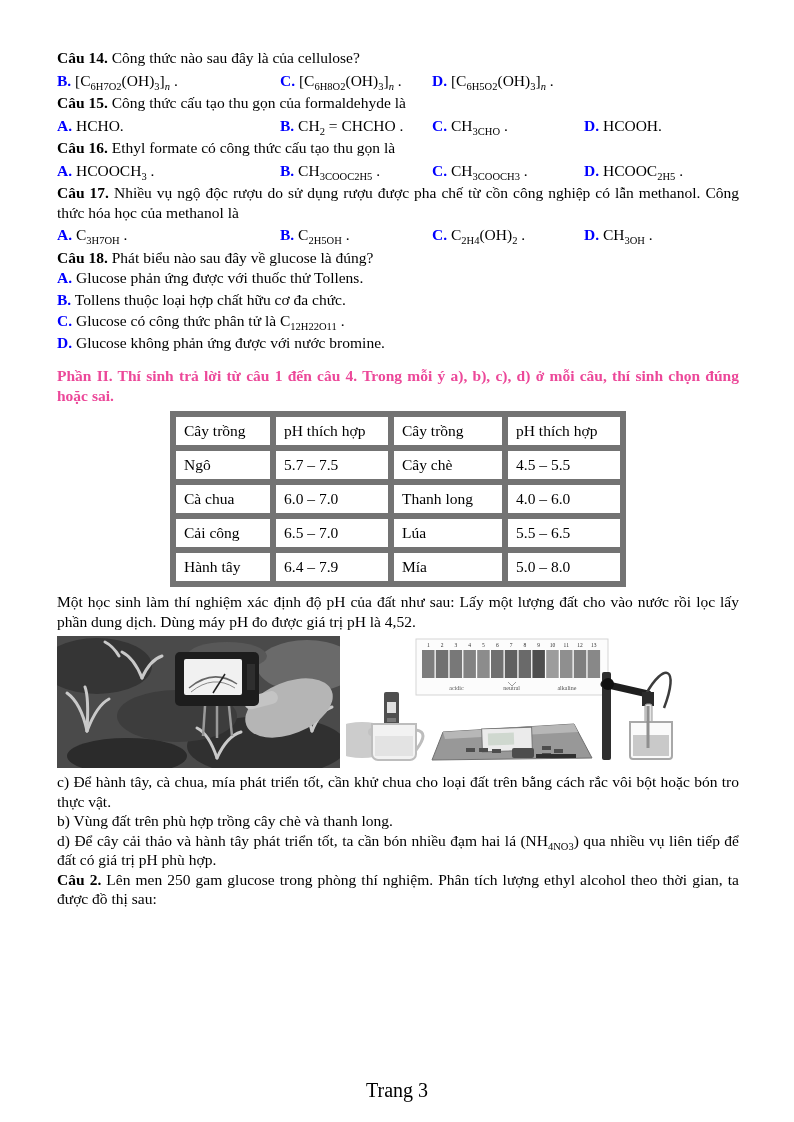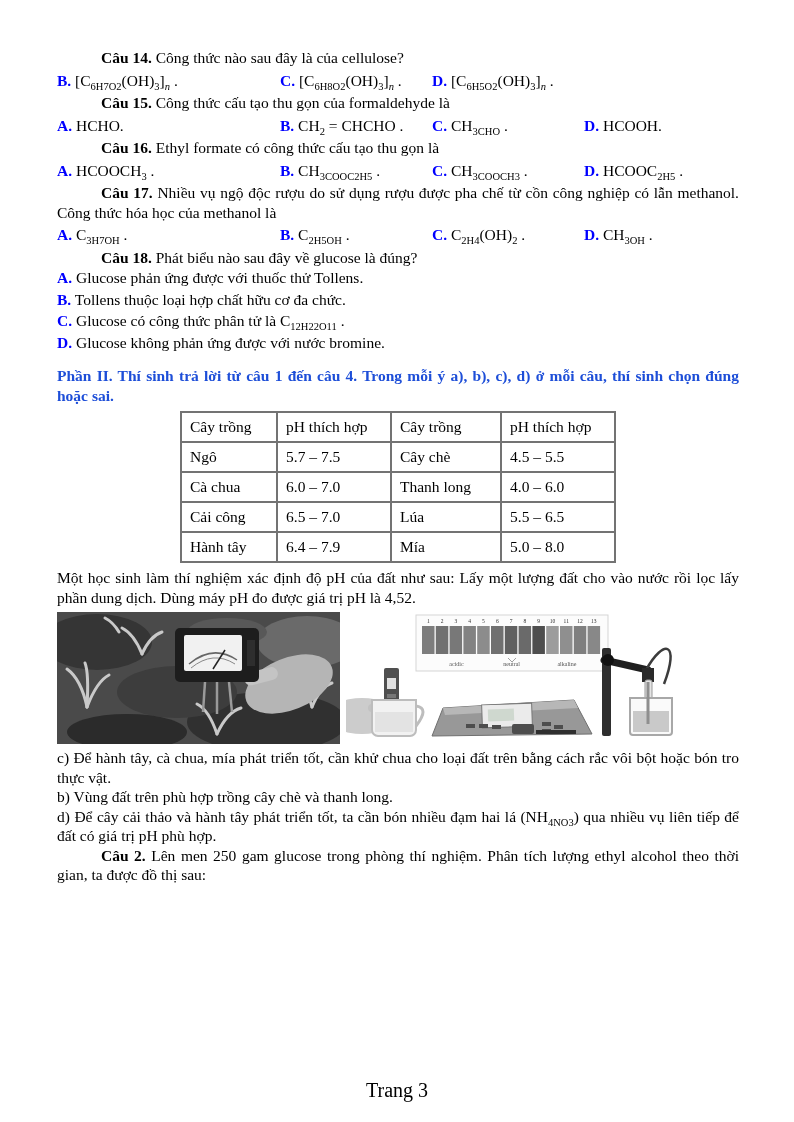--- a/index.html
+++ b/index.html
@@ -5,32 +5,32 @@
   html,body { margin:0; padding:0; background:#e9e9e9; }
   .page {
     position:relative; width:794px; height:1122px; margin:0 auto;
     background:#ffffff; color:#000;
     font-family:"Liberation Serif","DejaVu Serif",serif;
     font-size:15.5px; line-height:1.26; overflow:hidden;
   }
   .content { position:absolute; left:57px; top:48px; width:682px; }
   p { margin:0; }
   .just { text-align:justify; }
-  .qlabel { font-weight:bold;margin-left:44px; }
+  .qlabel { font-weight:bold; }
   .ol { font-weight:bold; color:#0000FF; }
-  .part-head { font-weight:bold; color:#1d4ed8; margin-top:13px; text-align:justify; }
+  .part-head { font-weight:bold; color:#ec4899; margin-top:13px; text-align:justify; }
   .opts4 { display:grid; grid-template-columns:223px 152px 152px 1fr; align-items:baseline; padding:3px 0 3px; }
   .opts-list .opt { padding:1px 0; }
   sub { font-size:68%; line-height:0; }
   .fml { white-space:nowrap; }
   table.ph {
     border-collapse:collapse; margin:6px auto 5px; border:2px solid #000;
   }
   table.ph td {
-    border:2px solid #737373; height:28px; padding:0 8px; font-size:15.5px;
+    border:6px solid #737373; height:28px; padding:0 8px; font-size:15.5px;
   }
   td.c-name { width:78px; text-align:left; }
   td.c-ph   { width:96px; }
   td.c-name2{ width:92px; text-align:left; }
   .figures { display:flex; gap:6px; margin:5px 0 4px; height:132px; }
   .fig { flex:0 0 auto; }
   .footer {
     position:absolute; left:0; top:1078px; width:100%;
     text-align:center; font-size:20px;
   }

